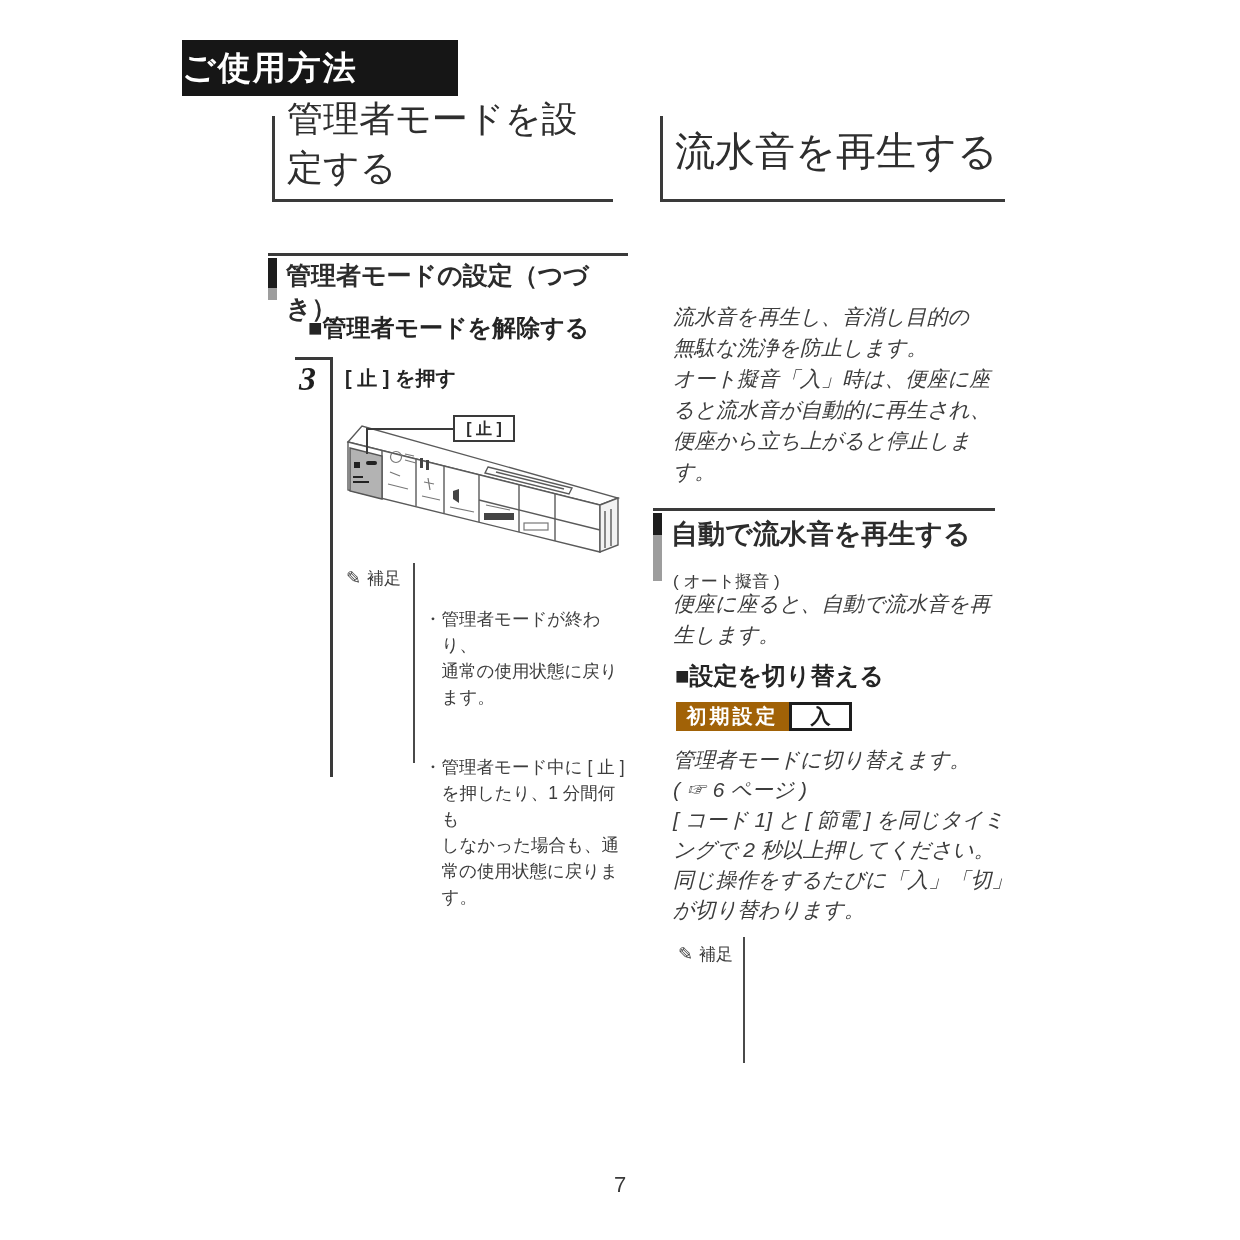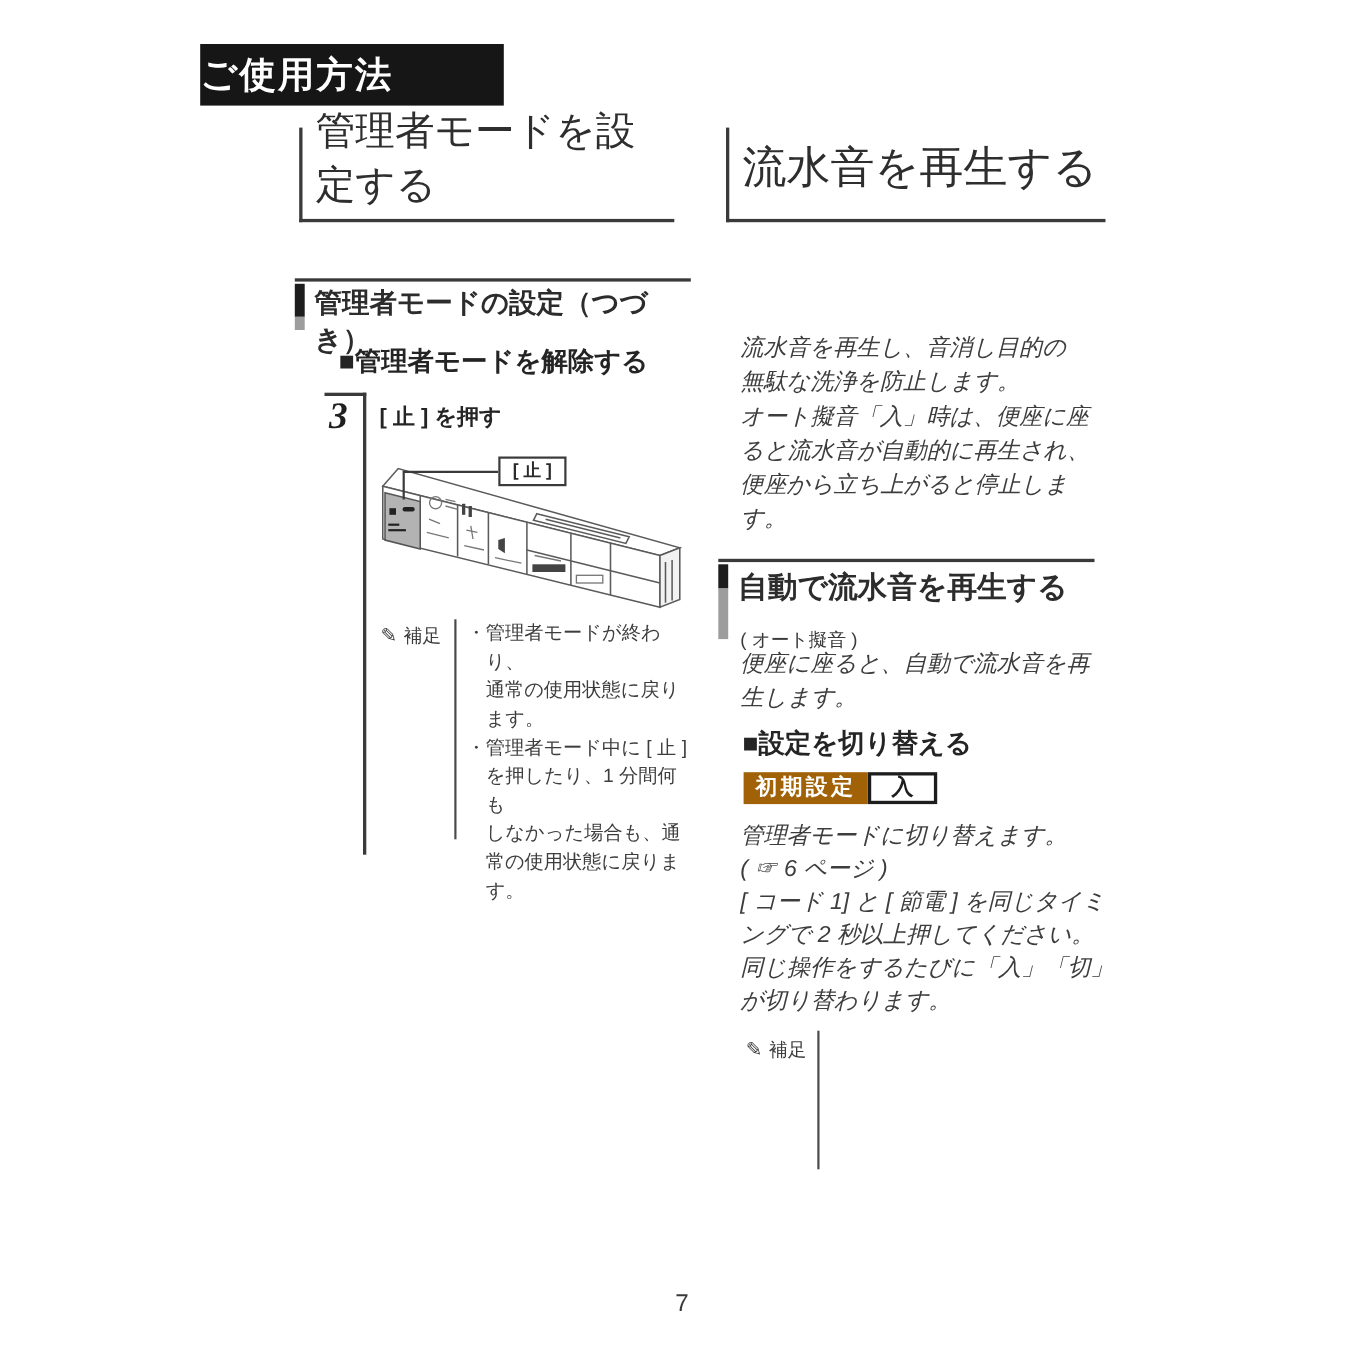--- a/index.html
+++ b/index.html
@@ -34,21 +34,21 @@
 
   
   .callout{left:453px;top:415px;width:58px;height:23px;border:2px solid #3a3a3a;
            font-size:16px;font-weight:bold;color:#2b2b2b;text-align:center;line-height:23px;background:#fff;}
 
   
   .note-label{font-size:17px;color:#3d3d3d;white-space:nowrap;}
   .note-label .pencil{font-size:18px;margin-right:6px;}
   .note-divider{width:2px;background:#4a4a4a;}
   .note-list{list-style:none;margin:0;padding:0;font-size:17.5px;line-height:26px;color:#3d3d3d;}
-  .note-list li{text-indent:-1em;padding-left:1em;white-space:pre-line;}
+  .note-list li{text-indent:-1em;padding-left:1em;white-space:pre-line;margin-top:44px;}
 
   .body-text{font-size:21px;line-height:31px;color:#3d3d3d;font-style:italic;}
 
   
   .badge{display:flex;align-items:stretch;height:29px;}
   .badge .dark{background:#a16207;color:#ffffff;font-size:20px;font-weight:bold;
                width:113px;text-align:center;line-height:29px;letter-spacing:3px;}
   .badge .lite{background:#ffffff;border:3px solid #1d1d1d;box-sizing:border-box;color:#1d1d1d;
                font-size:20px;font-weight:bold;width:63px;text-align:center;line-height:23px;}
 

